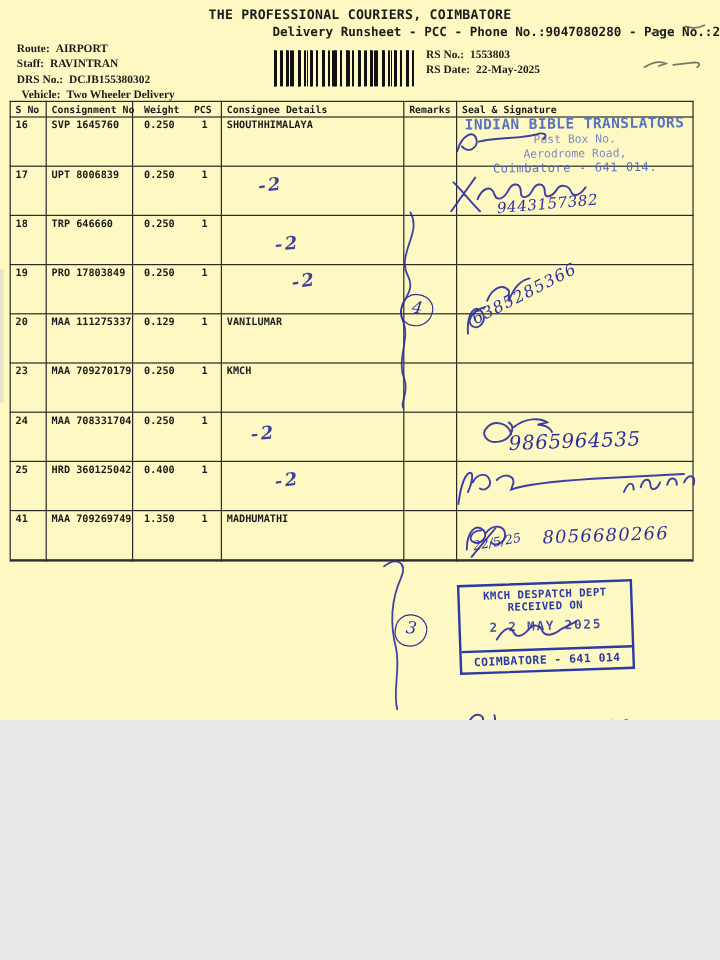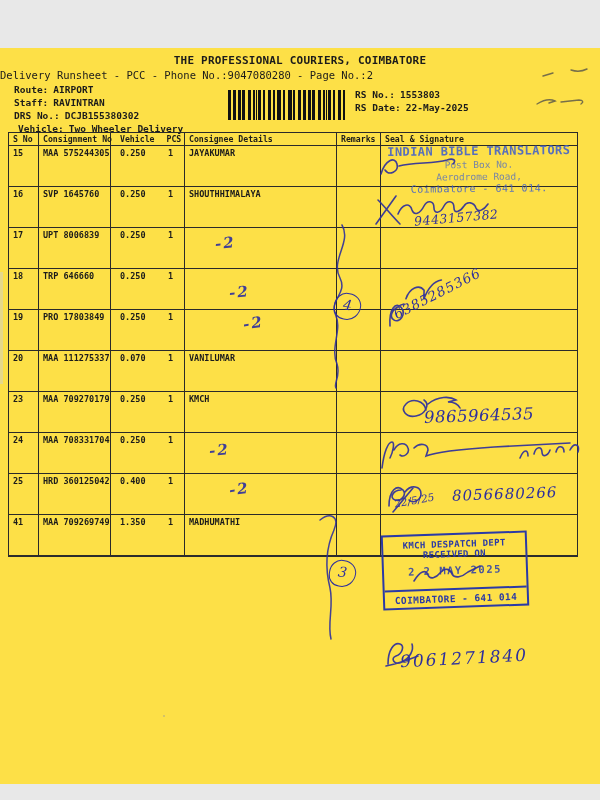--- a/index.html
+++ b/index.html
@@ -1,22 +1,22 @@
 <!DOCTYPE html>
 <html><head>
 <meta charset="utf-8">
 <style>
   html,body{margin:0;padding:0;background:#e8e8e8;}
-  .page{position:relative;width:600px;height:736px;background:#fde047;overflow:hidden;
-        font-family:"DejaVu Sans Mono","Liberation Mono",monospace;color:#1b1b1b;margin-top:48px;}
+  .page{position:relative;width:600px;height:600px;background:#fef9c3;overflow:hidden;
+        font-family:"DejaVu Sans Mono","Liberation Mono",monospace;color:#1b1b1b;}
   .abs{position:absolute;}
   
   .t1{left:0;top:6px;width:600px;text-align:center;font-size:11px;font-weight:bold;letter-spacing:.2px;}
-  .t2{left:0;top:21px;width:600px;text-align:left;font-size:10.5px;font-weight:normal;}
-  .inf{font-size:9.5px;font-weight:bold;white-space:nowrap;}
+  .t2{left:0;top:21px;width:600px;text-align:right;font-size:10.5px;font-weight:bold;}
+  .inf{font-size:9.5px;font-weight:bold;white-space:nowrap;font-family:Liberation Serif, serif;}
   .inf .val{margin-left:5px;}
   .barcode{left:228px;top:42px;width:117px;height:30px;
      background:
        repeating-linear-gradient(90deg,#111 0 2px,transparent 2px 5px),
        repeating-linear-gradient(90deg,#111 0 3px,transparent 3px 10px),
        repeating-linear-gradient(90deg,#111 0 1px,transparent 1px 7px);}
   
   table.rs{position:absolute;left:8px;top:84px;width:569px;border-collapse:collapse;table-layout:fixed;
      border-bottom:2px solid #2c2c2c;border-radius:27px;}
   table.rs td{border:1px solid #2a2a2a;vertical-align:top;font-size:8.5px;font-weight:bold;
@@ -96,35 +96,27 @@
         <col style="width:72px">
         <col style="width:74px">
         <col style="width:152px">
         <col style="width:44px">
         <col style="width:197px">
       </colgroup>
     <tbody>
         <tr class="hd">
       <td class="c-sno">S No</td>
       <td>Consignment No</td>
-      <td><span class="hw">Vehicle</span><span class="hp">PCS</span></td>
+      <td><span class="hw">Weight</span><span class="hp">PCS</span></td>
       <td>Consignee Details</td>
       <td>Remarks</td>
       <td class="c-seal">Seal &amp; Signature</td>
     </tr>
 
     <tr class="bd">
-      <td class="c-sno">15</td>
-      <td>MAA 575244305</td>
-      <td><span class="wv">0.250</span><span class="pv">1</span></td>
-      <td>JAYAKUMAR</td>
-      <td></td>
-          <td></td>
-    </tr>
-    <tr class="bd">
       <td class="c-sno">16</td>
       <td>SVP 1645760</td>
       <td><span class="wv">0.250</span><span class="pv">1</span></td>
       <td>SHOUTHHIMALAYA</td>
       <td></td>
           <td></td>
     </tr>
     <tr class="bd">
       <td class="c-sno">17</td>
       <td>UPT 8006839</td>
@@ -151,21 +143,21 @@
       <td><span class="wv">0.250</span><span class="pv">1</span></td>
       <td>
             <span class="note" style="left:58px;top:4px;transform:rotate(-8deg);">-2</span>
           </td>
       <td></td>
           <td></td>
     </tr>
     <tr class="bd">
       <td class="c-sno">20</td>
       <td>MAA 111275337</td>
-      <td><span class="wv">0.070</span><span class="pv">1</span></td>
+      <td><span class="wv">0.129</span><span class="pv">1</span></td>
       <td>VANILUMAR</td>
       <td></td>
           <td></td>
     </tr>
     <tr class="bd">
       <td class="c-sno">23</td>
       <td>MAA 709270179</td>
       <td><span class="wv">0.250</span><span class="pv">1</span></td>
       <td>KMCH</td>
       <td></td>

